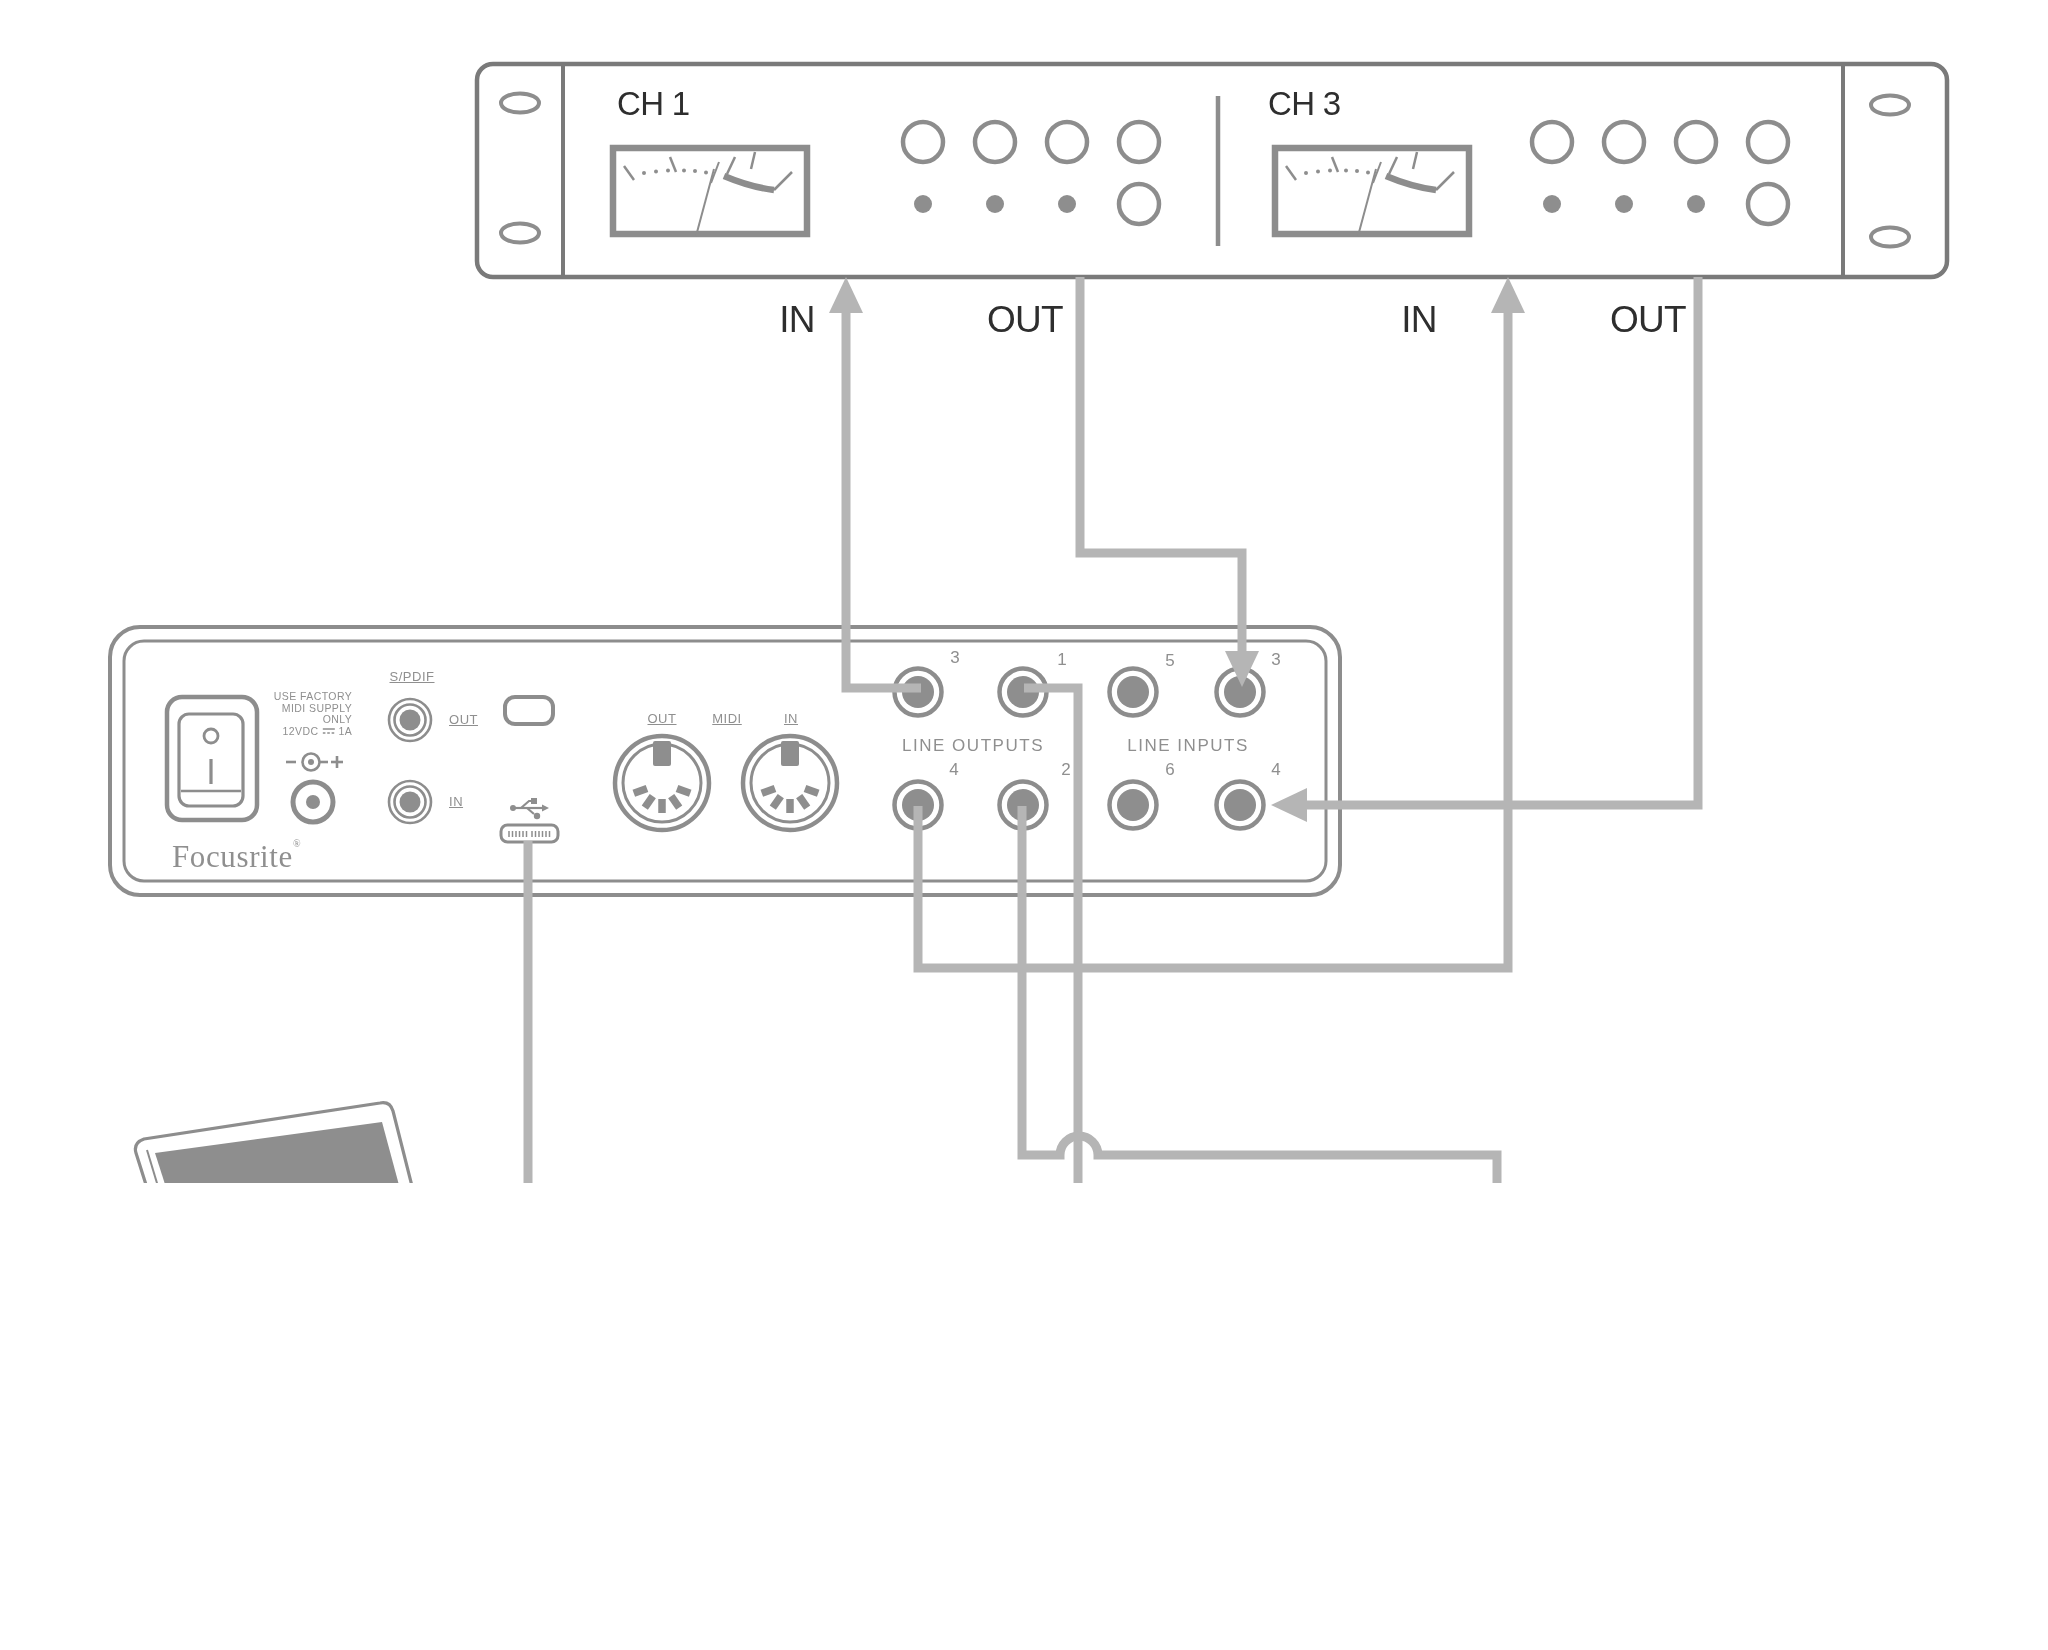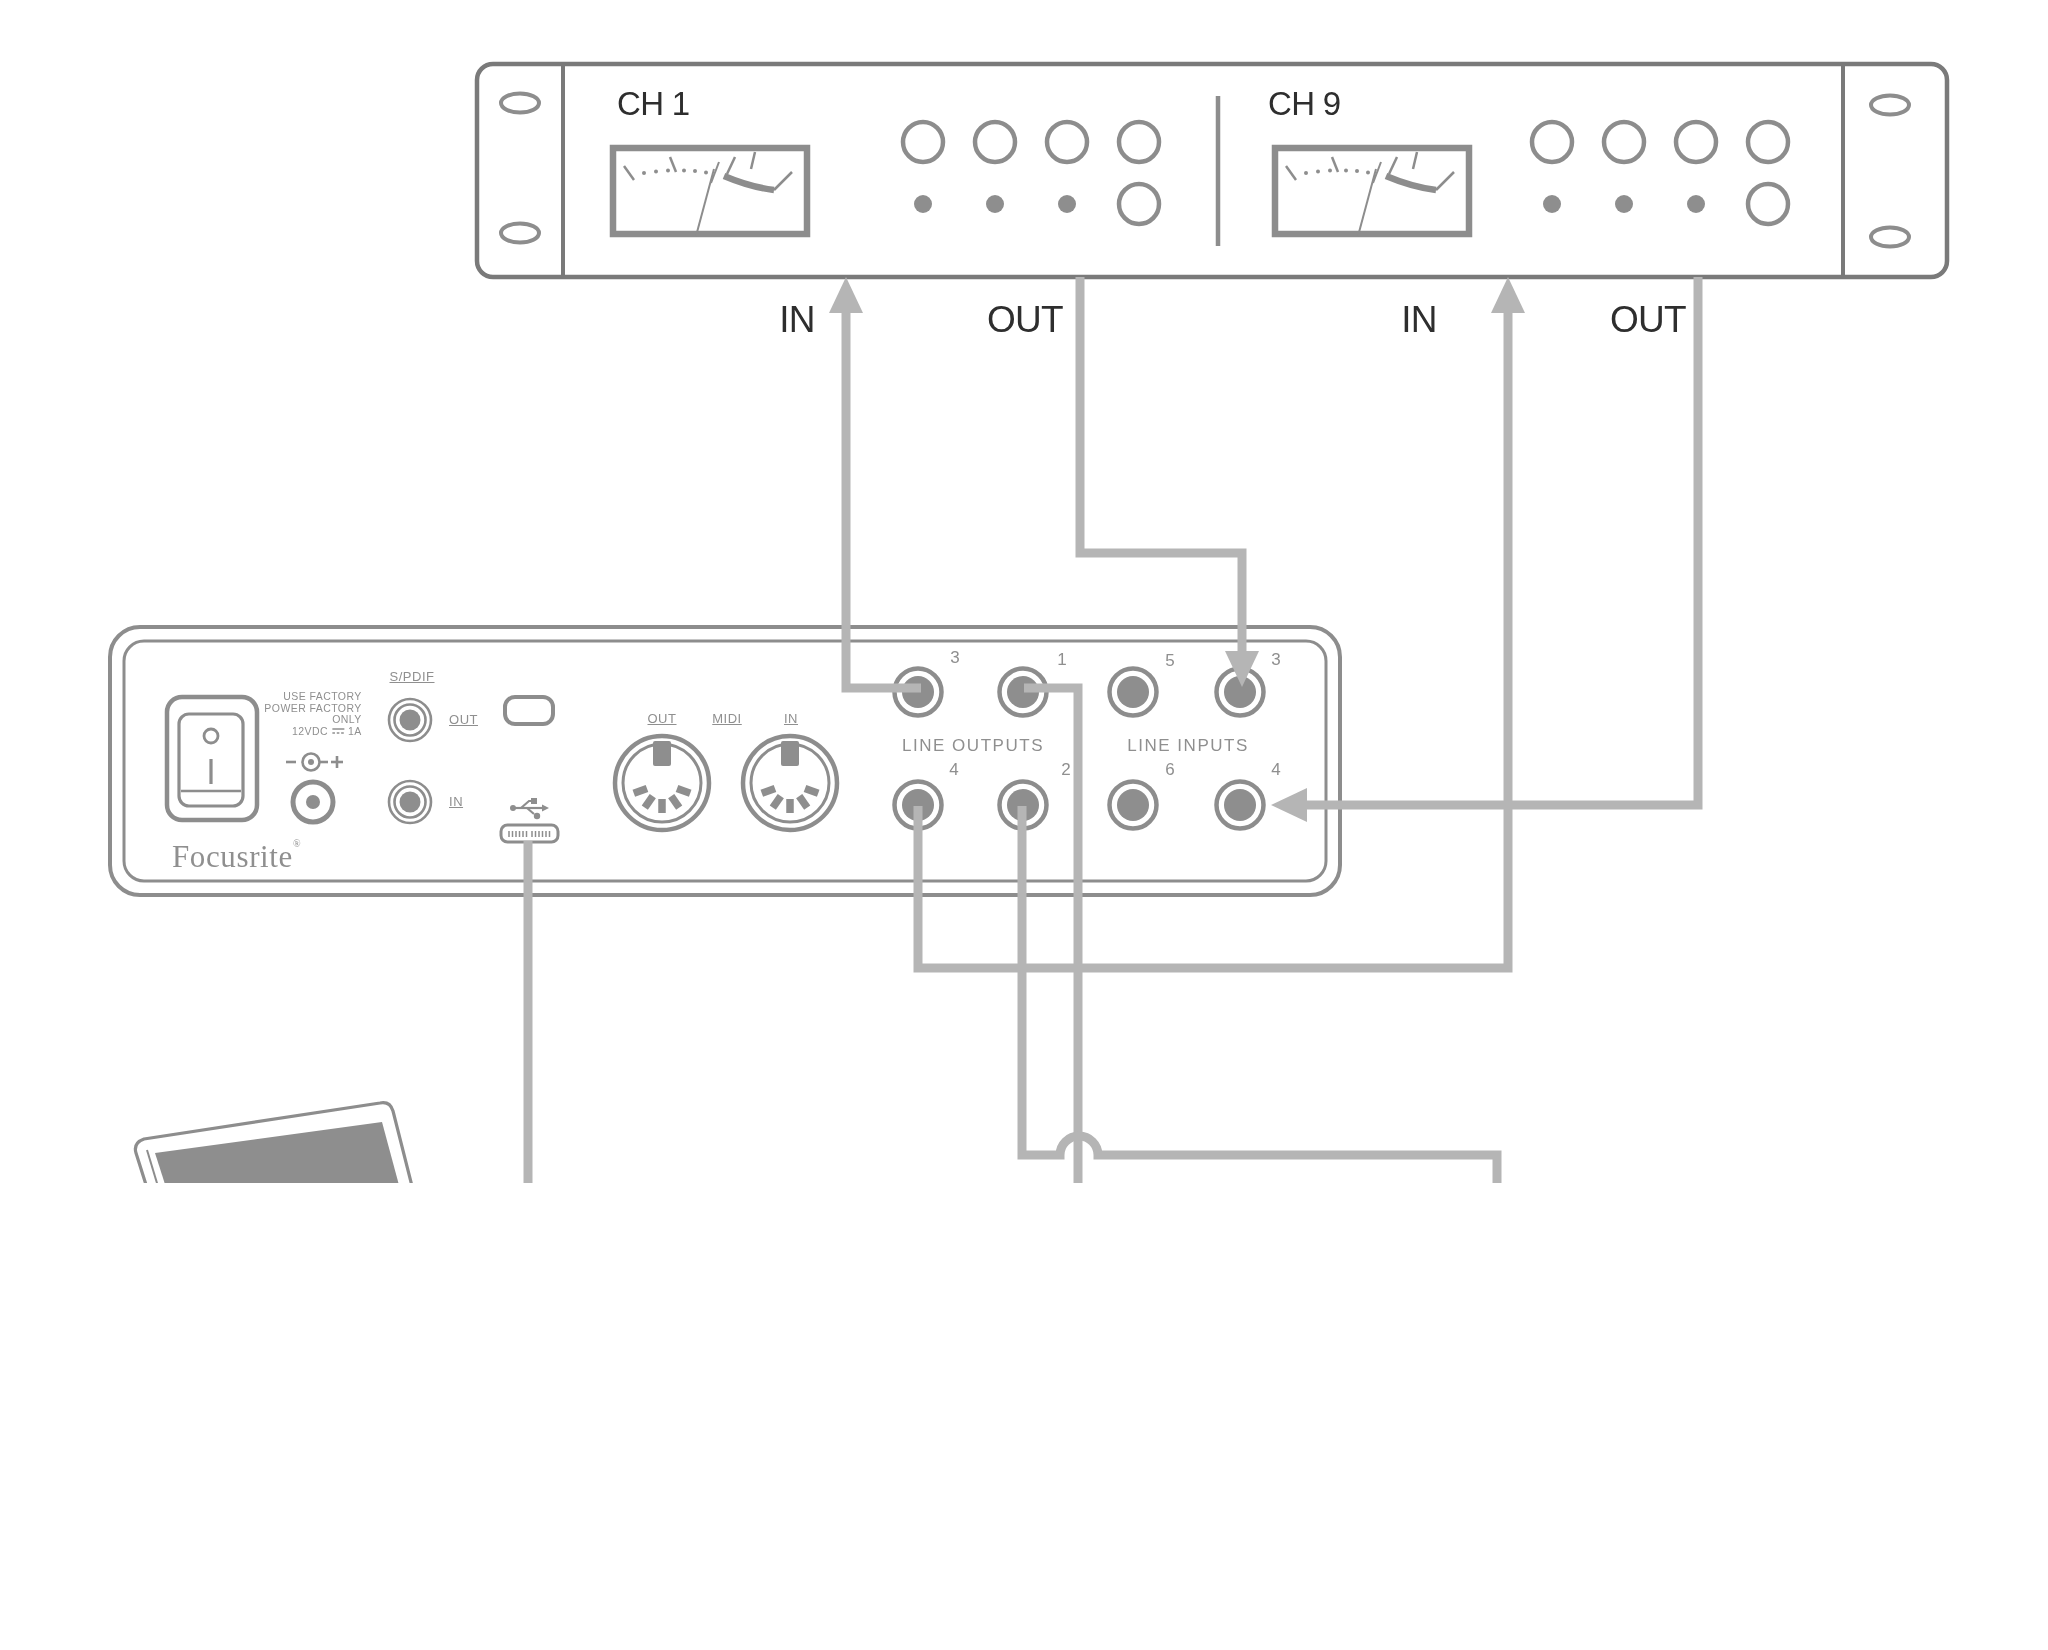--- a/index.html
+++ b/index.html
@@ -247,29 +247,29 @@
         <line x1="241.5" y1="1386" x2="249.5" y2="1392"></line>
         <line x1="254" y1="1395" x2="262" y2="1401"></line>
         <line x1="266.5" y1="1404" x2="274.5" y2="1410"></line>
         <line x1="279" y1="1413" x2="287" y2="1419"></line>
         <line x1="291.5" y1="1422" x2="299.5" y2="1428"></line>
       </g>
     </g>
   </svg>
 
   <div class="lbl ink ch-lbl" style="left:617px;top:85px;">CH 1</div>
-  <div class="lbl ink ch-lbl" style="left:1268px;top:85px;">CH 9</div>
+  <div class="lbl ink ch-lbl" style="left:1268px;top:85px;">CH 3</div>
   <div class="lbl ink io-lbl cx" style="left:797px;top:299px;">IN</div>
   <div class="lbl ink io-lbl cx" style="left:1025px;top:299px;">OUT</div>
   <div class="lbl ink io-lbl cx" style="left:1419px;top:299px;">IN</div>
   <div class="lbl ink io-lbl cx" style="left:1648px;top:299px;">OUT</div>
 
   <div class="lbl tiny cx" style="left:313px;top:691px;text-align:right;">
     <div>USE FACTORY</div>
-    <div>POWER FACTORY</div>
+    <div>MIDI SUPPLY</div>
     <div>ONLY</div>
     <div>
       <span>12VDC</span><svg class="dc-sym" width="14" height="8">
           <line x1="1" y1="2" x2="13" y2="2" stroke="#8f8f8f" stroke-width="1.6"></line>
           <line x1="1" y1="6" x2="13" y2="6" stroke="#8f8f8f" stroke-width="1.6" stroke-dasharray="2.6,1.8"></line>
         </svg><span>1A</span>
     </div>
   </div>
   <div class="lbl s15 cx" style="left:412px;top:669px;">S/PDIF</div>
   <div class="lbl s15" style="left:449px;top:712px;">OUT</div>

